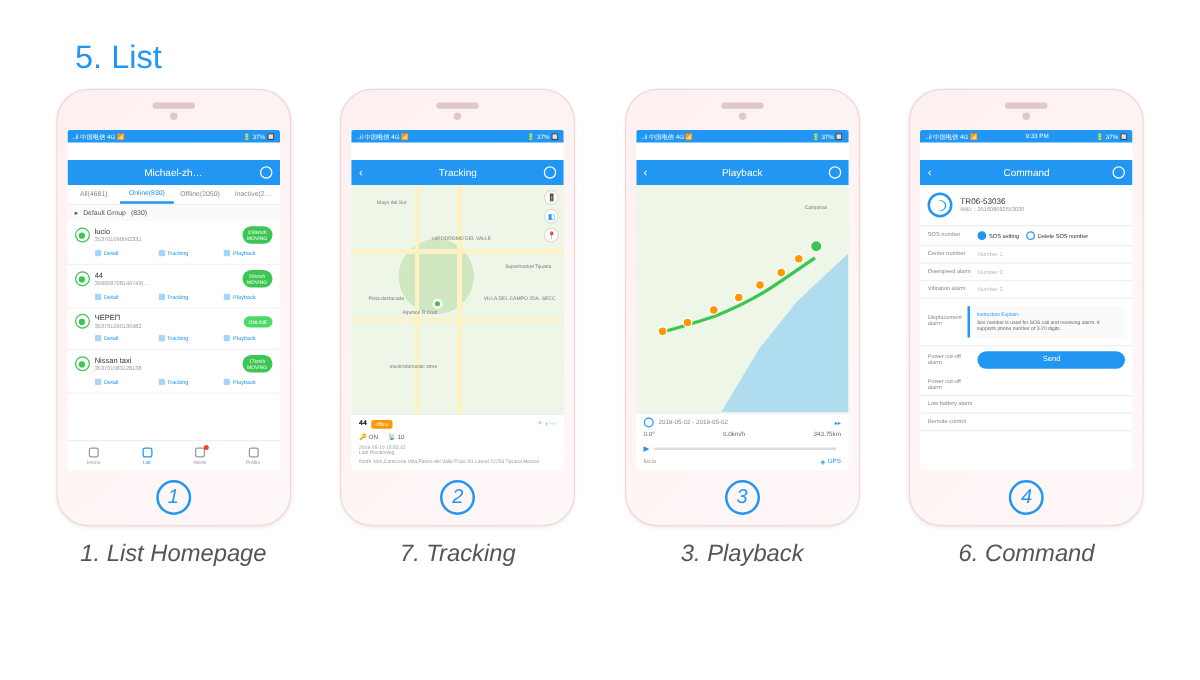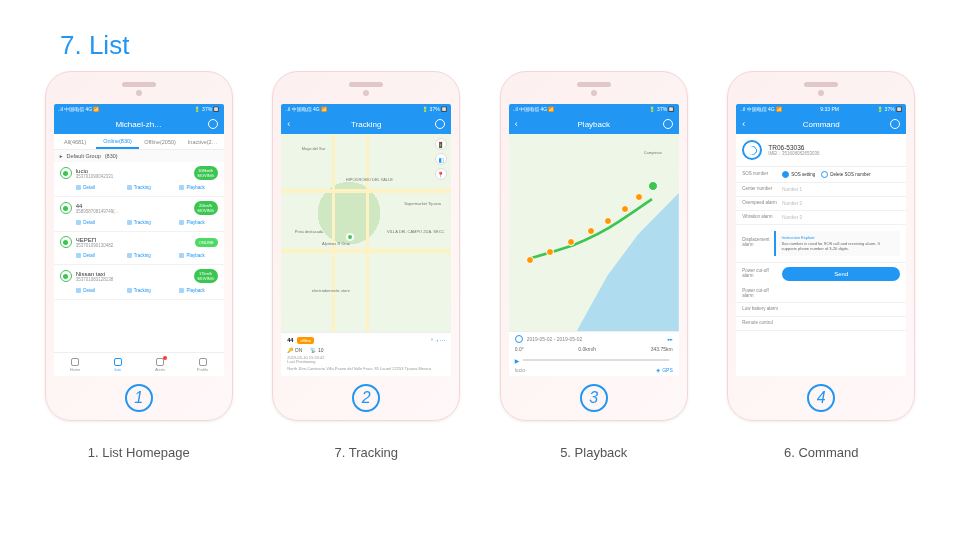--- a/index.html
+++ b/index.html
@@ -5,23 +5,23 @@
   * { margin: 0; padding: 0; box-sizing: border-box; }
   body { font-family: -apple-system, Arial, sans-serif; background: #fff; width: 960px; height: 544px; position: relative; }
   .section-title { color: #2196F3; font-size: 26px; font-weight: 400; padding: 30px 0 0 60px; }
   .phones { display: flex; justify-content: space-around; padding: 10px 40px 0; gap: 30px; }
   .phone-wrap { display: flex; flex-direction: column; align-items: center; position: relative; }
   .phone { width: 188px; height: 350px; border: 1px solid #f5d6d6; border-radius: 26px; background: linear-gradient(135deg, #fdf0f0, #fff8f8); position: relative; padding: 32px 8px 44px; box-shadow: 0 1px 3px rgba(0,0,0,.08); }
   .phone::before { content: ""; position: absolute; top: 10px; left: 50%; transform: translateX(-50%); width: 34px; height: 5px; background: #e0c8c8; border-radius: 3px; }
   .phone::after { content: ""; position: absolute; top: 18px; left: 50%; transform: translateX(-50%); width: 6px; height: 6px; background: #e0c8c8; border-radius: 50%; }
   .screen { width: 100%; height: 100%; background: #fff; border-radius: 2px; overflow: hidden; display: flex; flex-direction: column; font-size: 6px; }
   .home-btn { position: absolute; bottom: 8px; left: 50%; transform: translateX(-50%); width: 28px; height: 28px; border: 2px solid #2196F3; border-radius: 50%; display: flex; align-items: center; justify-content: center; color: #2196F3; font-size: 16px; font-weight: 500; font-style: italic; }
-  .caption { margin-top: 24px; font-size: 13px; color: #555; }
+  .caption { margin-top: 12px; font-size: 19px; color: #555; font-style: italic; }
   .status-bar { background: #2196F3; color: #fff; height: 10px; display: flex; justify-content: space-between; align-items: center; padding: 0 4px; font-size: 5px; }
-  .app-header { background: #2196F3; color: #fff; height: 20px; display: flex; align-items: center; justify-content: center; position: relative; font-size: 8px; font-weight: 500; }
+  .app-header { background: #2196F3; color: #fff; height: 20px; display: flex; align-items: center; justify-content: center; position: relative; font-size: 8px; font-weight: 500; margin-top: 14px; }
   .app-header .back { position: absolute; left: 6px; color: #fff; font-size: 9px; }
   .app-header .right-ic { position: absolute; right: 6px; width: 10px; height: 10px; border: 1px solid #fff; border-radius: 50%; }
   
   .tabs { display: flex; background: #fff; border-bottom: 1px solid #eee; height: 16px; font-size: 5.5px; }
   .tabs > div { flex: 1; display: flex; align-items: center; justify-content: center; color: #888; }
   .tabs > div.active { color: #2196F3; border-bottom: 2px solid #2196F3; }
   .group-hdr { padding: 3px 6px; font-size: 5.5px; color: #555; background: #fafafa; display: flex; align-items: center; gap: 4px; }
   .device { padding: 4px 6px; border-bottom: 1px solid #f2f2f2; }
   .dev-top { display: flex; align-items: center; gap: 4px; }
   .dev-ic { width: 12px; height: 12px; border-radius: 50%; border: 1.5px solid #3BC651; display: flex; align-items: center; justify-content: center; }
@@ -83,21 +83,21 @@
   .radio { display: flex; align-items: center; gap: 2px; }
   .radio::before { content: ""; width: 5px; height: 5px; border: 1px solid #2196F3; border-radius: 50%; }
   .radio.sel::before { background: #2196F3; }
   .explain { background: #fafafa; padding: 4px 6px; font-size: 4px; color: #666; line-height: 1.3; border-left: 2px solid #2196F3; margin: 2px 0; }
   .explain .tt { color: #2196F3; display: block; margin-bottom: 1px; }
   .send-btn { background: #2196F3; color: #fff; border-radius: 10px; padding: 4px 0; text-align: center; font-size: 6px; margin: 4px 6px; }
 </style>
 </head>
 <body>
 
-<div class="section-title">7. List</div>
+<div class="section-title">5. List</div>
 
 <div class="phones">
 
   <div class="phone-wrap">
     <div class="phone">
       <div class="screen">
         <div class="status-bar">
           <span>..il 中国电信 4G 📶</span>
           <span>🔋 37% 🔲</span>
         </div>
@@ -302,21 +302,21 @@
             <span>lucio</span>
             <span class="gps">
                 <span>◈</span>
                 <span>GPS</span>
               </span>
           </div>
         </div>
       </div>
       <div class="home-btn">3</div>
     </div>
-    <div class="caption">5. Playback</div>
+    <div class="caption">3. Playback</div>
   </div>
 
   <div class="phone-wrap">
     <div class="phone">
       <div class="screen">
         <div class="status-bar">
           <span>..il 中国电信 4G 📶</span>
             <span>9:33 PM</span>
             <span>🔋 37% 🔲</span>
         </div>

